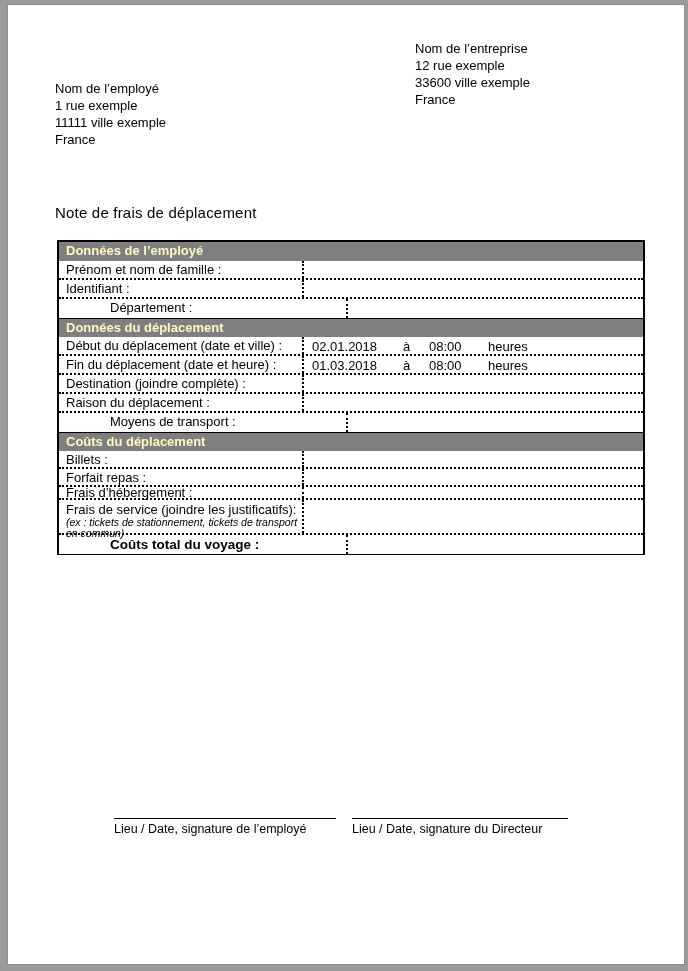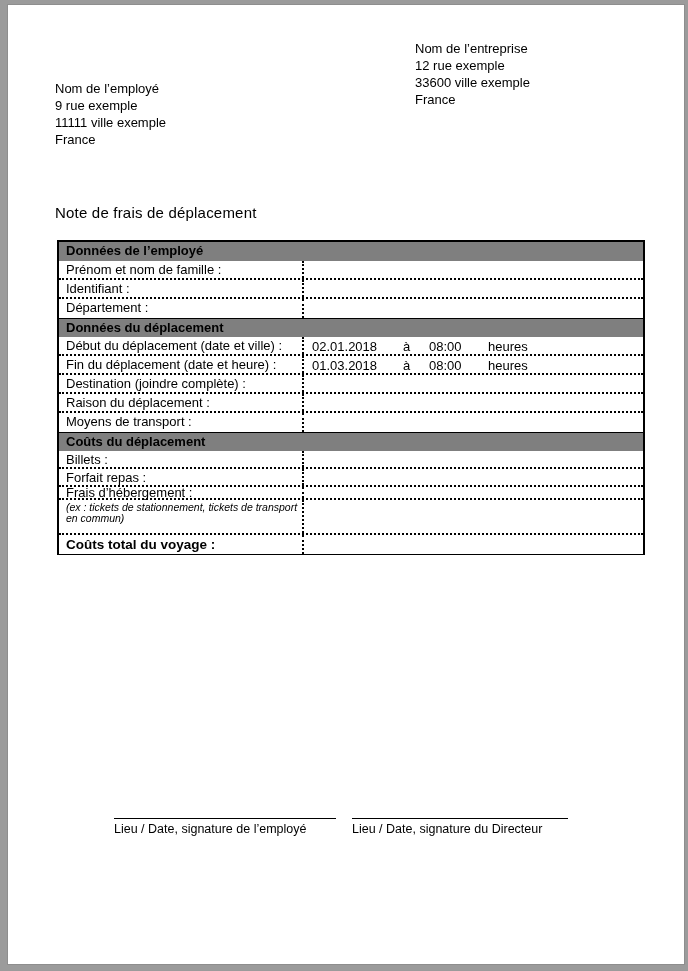--- a/index.html
+++ b/index.html
@@ -23,31 +23,31 @@
 
   .doc-title { position:absolute; left:47px; top:199px; font-size:15px; letter-spacing:0.2px; }
 
   .xtable {
     position:absolute; left:49px; top:235px; width:584px;
     border:2px solid #000; border-bottom-width:1px;
     box-sizing:content-box;
   }
   .sec-header {
     height:19px; box-sizing:border-box;
-    background:#7f7f7f; color:#000000;
+    background:#7f7f7f; color:#fef9c3;
     font-weight:700; font-size:13px; line-height:18px;
     padding-left:7px;
   }
   .sec-header.bt { border-top:1px solid #000; }
 
   .frow { display:flex; box-sizing:border-box; height:19px; border-bottom:2px dotted #000; }
   .frow.h18 { height:18px; }
   .frow.h13 { height:13px; }
   .frow.h35 { height:35px; }
-  .frow.last { border-bottom:none; }
+  .frow.last { border-bottom:none;padding-left:44px; }
 
   .lbl {
     width:245px; box-sizing:border-box;
     border-right:2px dotted #000;
     padding:2px 4px 0 7px;
     font-size:13px; line-height:14px;
   }
   .h13 .lbl { padding-top:0; line-height:12px; }
   .val { flex:1; position:relative; font-size:13px; }
 
@@ -77,21 +77,21 @@
 
   <div class="addr addr-company">
     <div>Nom de l’entreprise</div>
     <div>12 rue exemple</div>
     <div>33600 ville exemple</div>
     <div>France</div>
   </div>
 
   <div class="addr addr-employee">
     <div>Nom de l’employé</div>
-    <div>9 rue exemple</div>
+    <div>1 rue exemple</div>
     <div>11111 ville exemple</div>
     <div>France</div>
   </div>
 
   <div class="doc-title">Note de frais de déplacement</div>
 
   <div class="xtable">
 
     <div class="sec-header">Données de l’employé</div>
 
@@ -150,20 +150,21 @@
     <div class="frow h18">
       <div class="lbl">Forfait repas :</div>
       <div class="val"></div>
     </div>
     <div class="frow h13">
       <div class="lbl">Frais d’hébergement :</div>
       <div class="val"></div>
     </div>
     <div class="frow h35">
       <div class="lbl">
+        <span class="svc-main">Frais de service (joindre les justificatifs):</span>
         <span class="svc-note">(ex : tickets de stationnement, tickets de transport en commun)</span>
       </div>
       <div class="val"></div>
     </div>
     <div class="frow last total-row">
       <div class="lbl">Coûts total du voyage :</div>
       <div class="val"></div>
     </div>
 
   </div>

